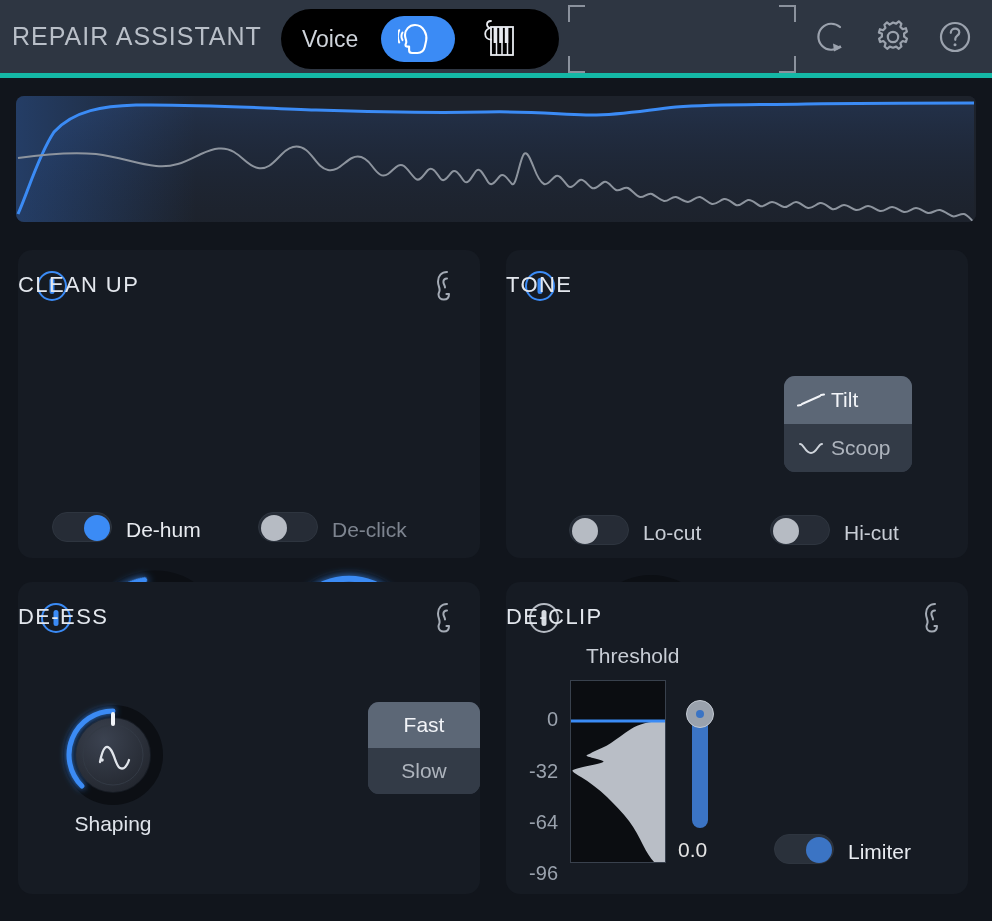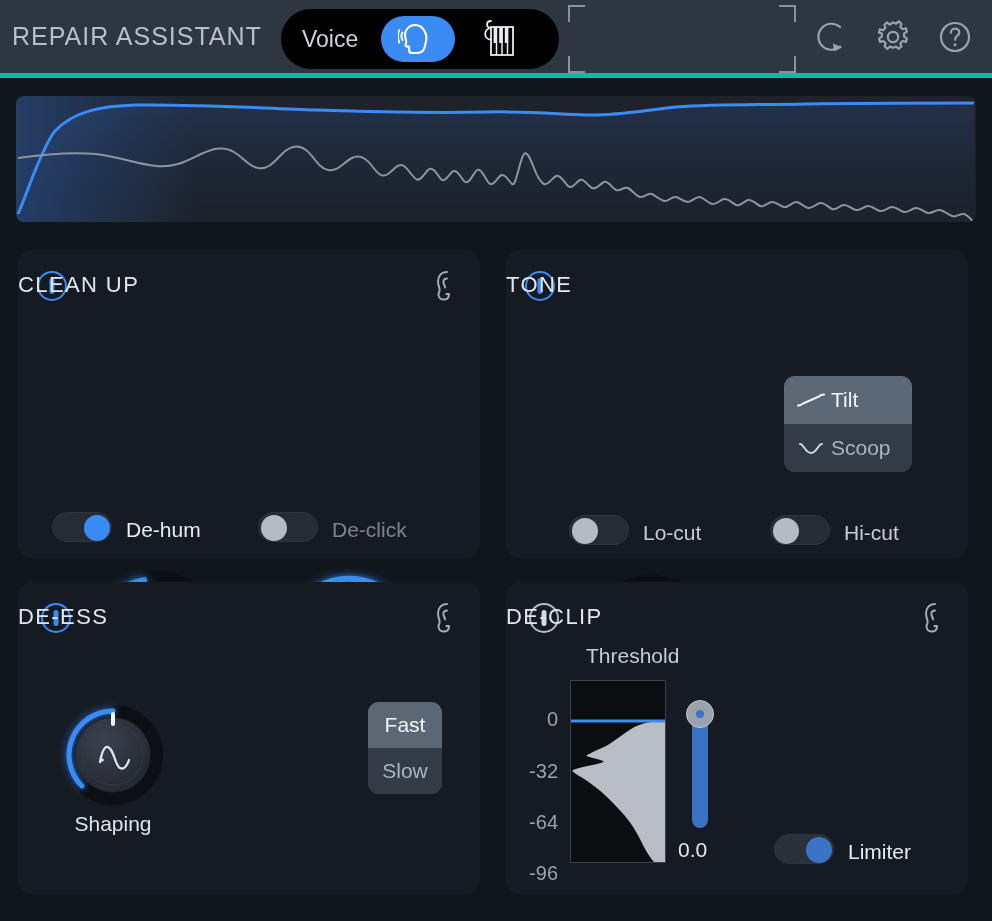--- a/index.html
+++ b/index.html
@@ -525,21 +525,21 @@
         <circle cx="55" cy="55" r="30" fill="none" stroke="#333a45" stroke-width="1"></circle>
         <line x1="55" y1="14" x2="55" y2="24" stroke="#f2f4f8" stroke-width="4" stroke-linecap="round"></line>
         <g stroke="#e0e4ea" fill="none" stroke-width="2.3" stroke-linecap="round">
           <path d="M42 62 C45 46 49 44 53 50 C57 56 58 66 62 68 C66 70 69 66 71 60"></path>
           <circle cx="44" cy="60" r="1.8" fill="#e0e4ea" stroke="none"></circle>
         </g>
       </svg>
       <div class="knob-label" style="top:112px;">Shaping</div>
     </div>
 
-    <div class="seg" style="left:350px; top:120px; width:74px; height:92px;">
+    <div class="seg" style="left:350px; top:120px; width:112px; height:92px;">
       <div class="seg-item sel" style="padding-left:0; justify-content:center;">
         <span>Fast</span>
       </div>
       <div class="seg-item unsel" style="padding-left:0; justify-content:center;">
         <span>Slow</span>
       </div>
     </div>
   </div>
 
   <div class="panel" id="panel-declip">

